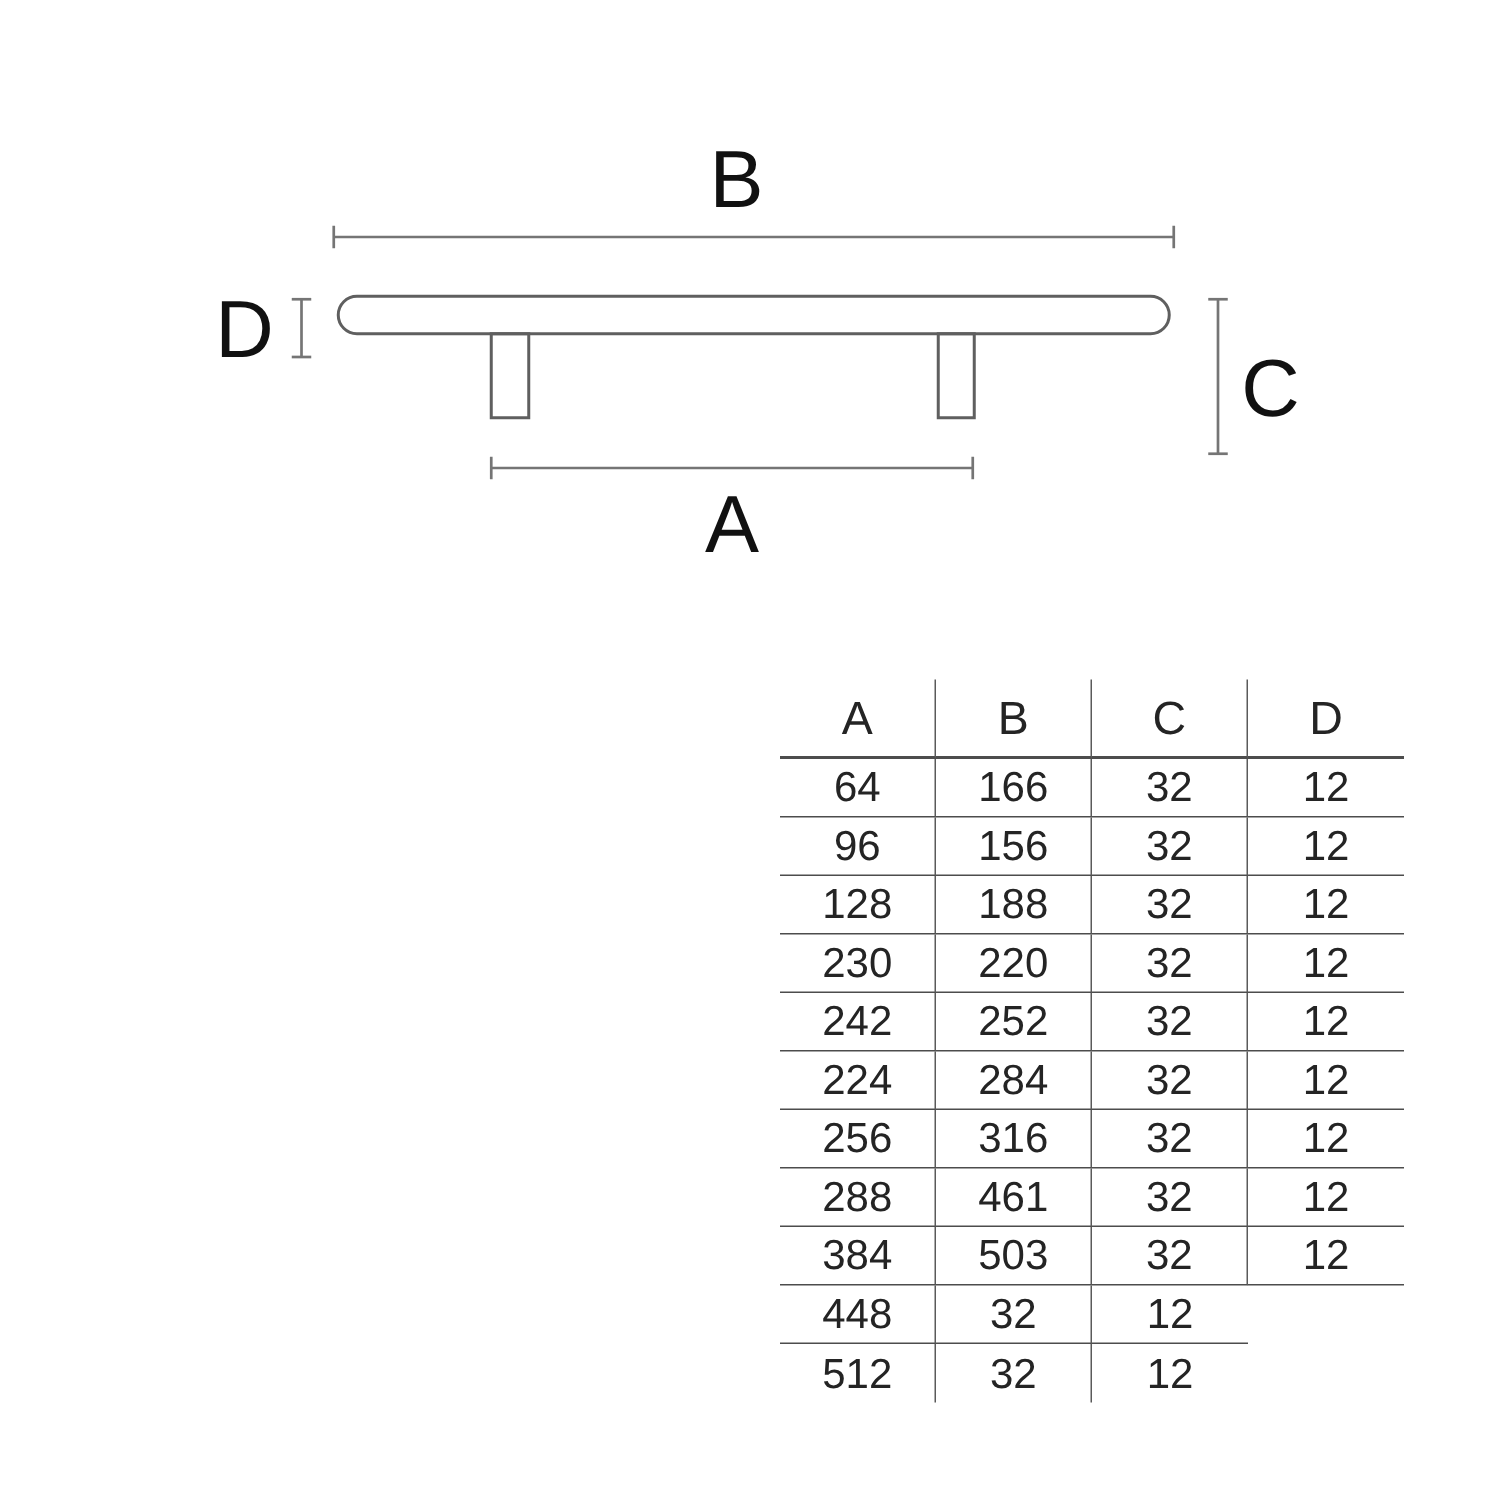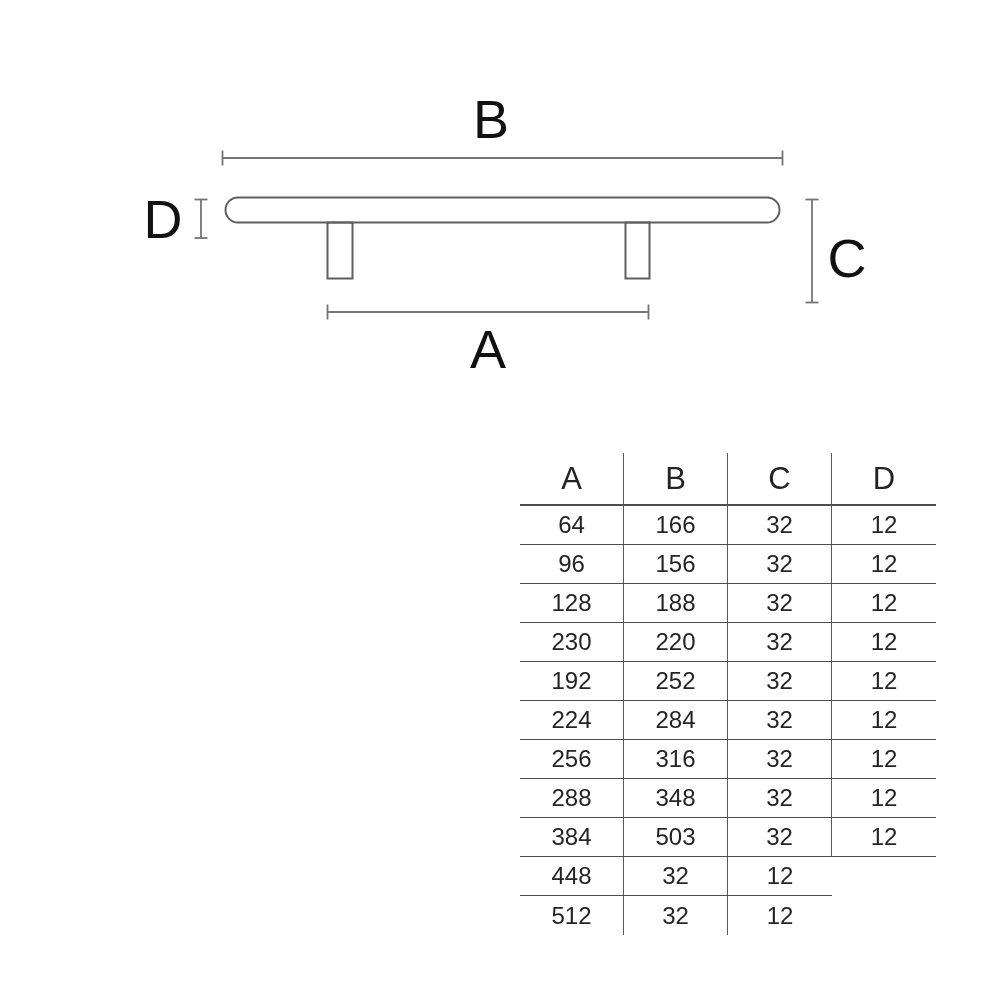--- a/index.html
+++ b/index.html
@@ -42,21 +42,21 @@
   }
   .tr.thead {
     height: 53px;
   }
   .th, .td {
     width: 104px;
     box-sizing: border-box;
     display: flex;
     align-items: center;
     justify-content: center;
-    font-size: 24px;
+    font-size: 28px;
   }
   .th {
     font-size: 31px;
     border-bottom: 2px solid #4d4d4d;
   }
   .th:not(:last-child), .td:not(:last-child) {
     border-right: 1.5px solid #5a5a5a;
   }
   .td {
     border-bottom: 1.5px solid #4d4d4d;
@@ -138,40 +138,40 @@
           <div class="td">32</div>
           <div class="td">12</div>
         </div>
         <div class="tr">
           <div class="td">230</div>
           <div class="td">220</div>
           <div class="td">32</div>
           <div class="td">12</div>
         </div>
         <div class="tr">
-          <div class="td">192</div>
+          <div class="td">242</div>
           <div class="td">252</div>
           <div class="td">32</div>
           <div class="td">12</div>
         </div>
         <div class="tr">
           <div class="td">224</div>
           <div class="td">284</div>
           <div class="td">32</div>
           <div class="td">12</div>
         </div>
         <div class="tr">
           <div class="td">256</div>
           <div class="td">316</div>
           <div class="td">32</div>
           <div class="td">12</div>
         </div>
         <div class="tr">
           <div class="td">288</div>
-          <div class="td">348</div>
+          <div class="td">461</div>
           <div class="td">32</div>
           <div class="td">12</div>
         </div>
         <div class="tr">
           <div class="td">384</div>
           <div class="td">503</div>
           <div class="td">32</div>
           <div class="td">12</div>
         </div>
         <div class="tr">

